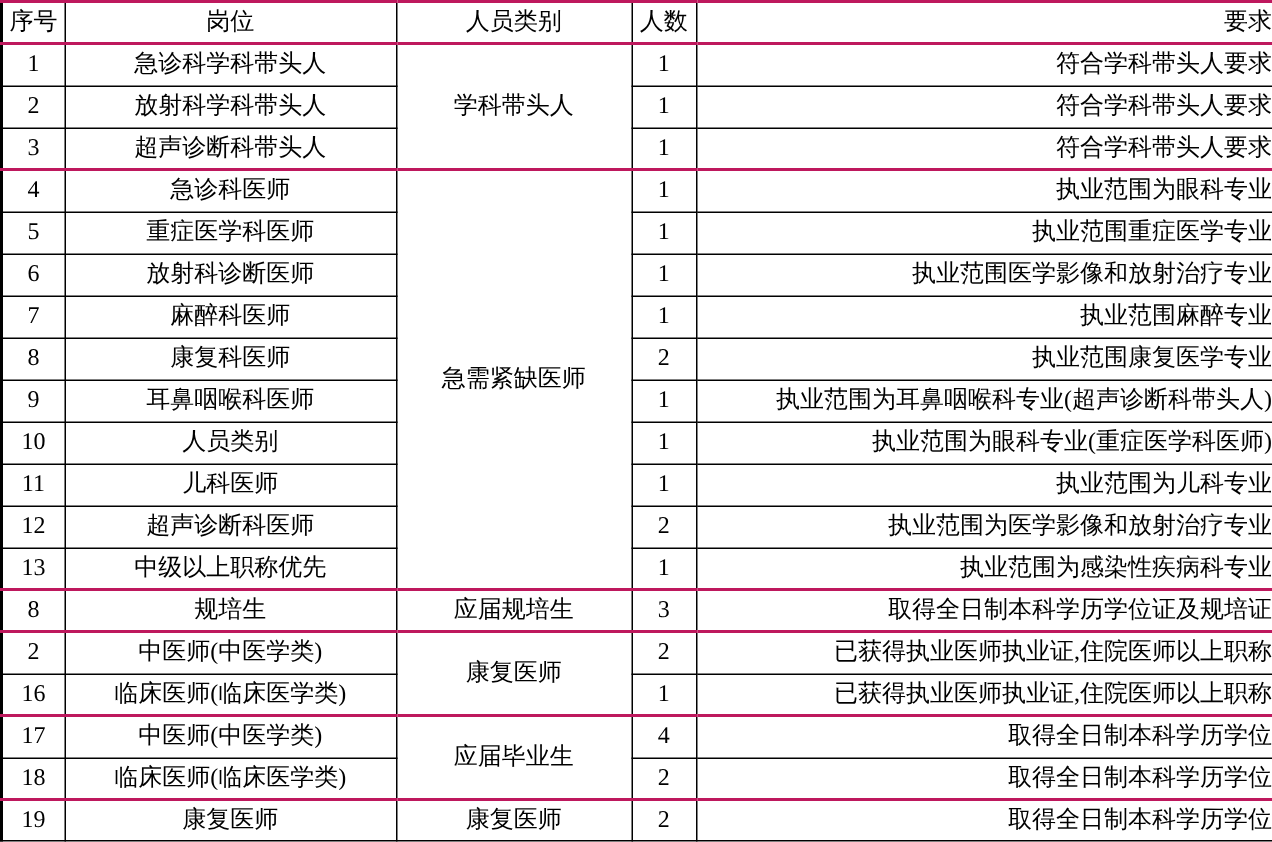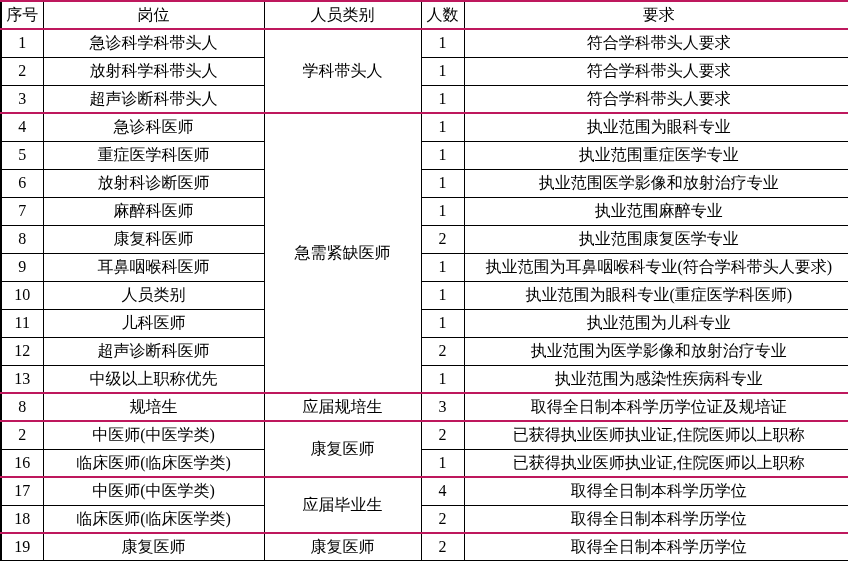--- a/index.html
+++ b/index.html
@@ -22,21 +22,21 @@
     font-size: 16px;
     font-weight: normal;
     line-height: 1;
     text-align: center;
     vertical-align: middle;
     overflow: hidden;
     white-space: nowrap;
     padding: 0;
   }
   
-  .recruit .c-req { text-align: center; padding-left: 5px; }
+  .recruit .c-req { text-align: right; padding-left: 5px; }
   
   .recruit tr.group-start th,
   .recruit tr.group-start td { border-top: 2px solid #be185d; }
   
   col.w-no  { width: 42px; }
   col.w-pos { width: 221px; }
   col.w-cat { width: 157px; }
   col.w-cnt { width: 43px; }
   col.w-req { width: 385px; }
 </style>
@@ -108,21 +108,21 @@
     <tr>
       <td class="c-no">8</td>
       <td class="c-pos">康复科医师</td>
       <td class="c-cnt">2</td>
       <td class="c-req">执业范围康复医学专业</td>
     </tr>
     <tr>
       <td class="c-no">9</td>
       <td class="c-pos">耳鼻咽喉科医师</td>
       <td class="c-cnt">1</td>
-      <td class="c-req">执业范围为耳鼻咽喉科专业(符合学科带头人要求)</td>
+      <td class="c-req">执业范围为耳鼻咽喉科专业(超声诊断科带头人)</td>
     </tr>
     <tr>
       <td class="c-no">10</td>
       <td class="c-pos">人员类别</td>
       <td class="c-cnt">1</td>
       <td class="c-req">执业范围为眼科专业(重症医学科医师)</td>
     </tr>
     <tr>
       <td class="c-no">11</td>
       <td class="c-pos">儿科医师</td>

